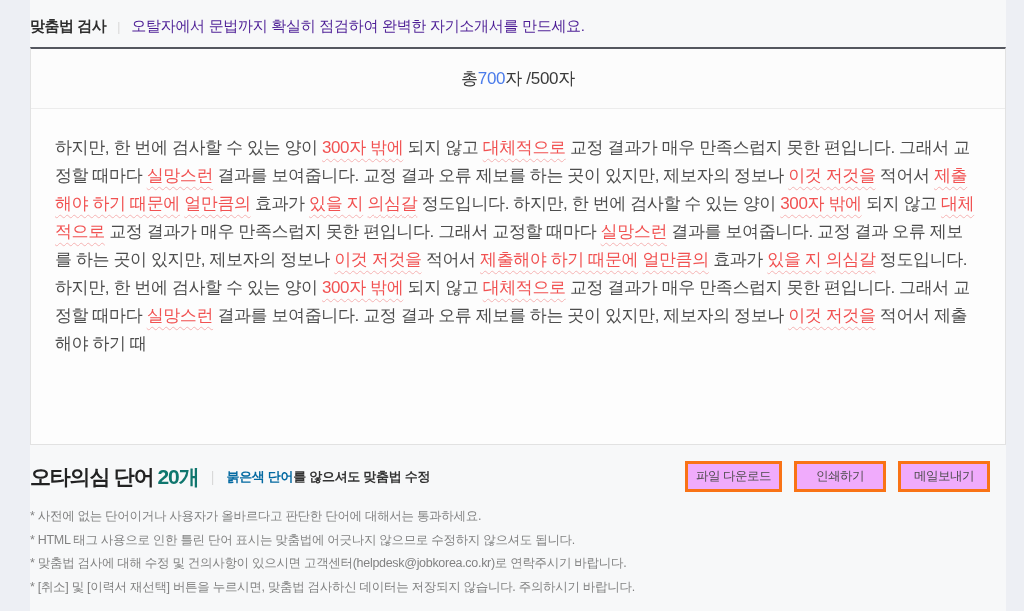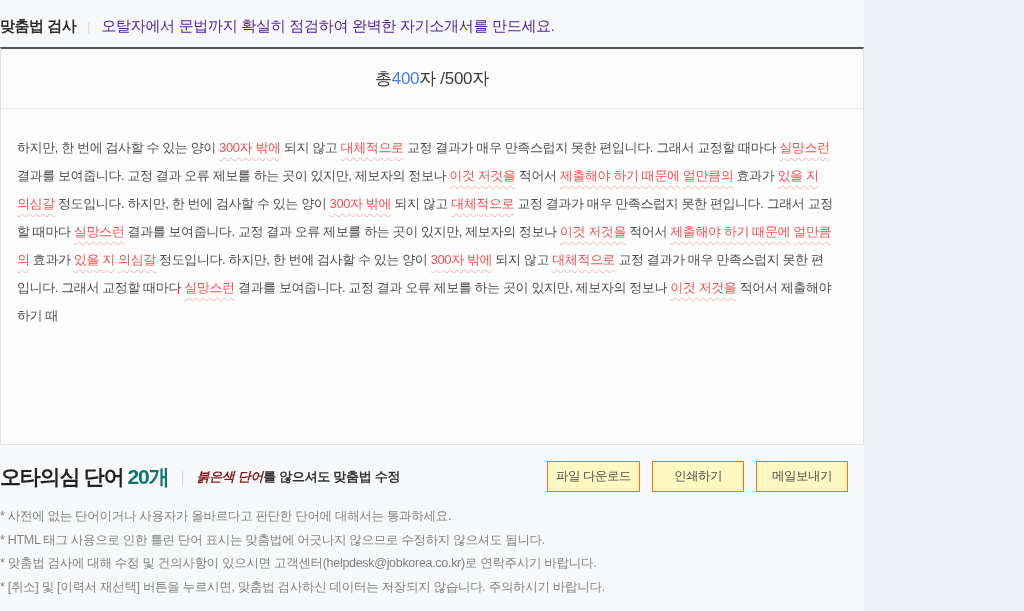--- a/index.html
+++ b/index.html
@@ -3,21 +3,22 @@
 <meta charset="utf-8">
 <style>
   * { margin:0; padding:0; box-sizing:border-box; }
   html,body { width:1024px; height:611px; overflow:hidden; }
   body {
     background:#edeff4;
     font-family:"Liberation Sans","DejaVu Sans",sans-serif;
     color:#333;
   }
   .main-col {
-    width:864px;
+    margin-left:30px;
+    width:976px;
     height:611px;
     background:#f7f8f9;
   }
   
   .page-header {
     height:47px;
     display:flex;
     align-items:center;
     padding-top:6px;
   }
@@ -38,22 +39,22 @@
     justify-content:center;
     border-bottom:1px solid #ececec;
     background:#fcfcfc;
     font-size:17px;
     color:#3a3a3a;
     letter-spacing:-0.3px;
   }
   .counter-row .cur { color:#4a7bea; }
   .editor {
     height:335px;
-    padding:25px 30px 0 16px;
-    font-size:13px;
+    padding:25px 30px 0 24px;
+    font-size:17px;
     line-height:28px;
     color:#4d4d4d;
     letter-spacing:-0.4px;
     word-break:break-all;
   }
   .editor .err {
     color:#f15151;
     text-decoration:underline;
     text-decoration-style:wavy;
     text-decoration-color:#f6b3b3;
@@ -67,27 +68,27 @@
     margin-top:16px;
     display:flex;
     align-items:center;
     justify-content:space-between;
   }
   .result-left { display:flex; align-items:center;text-align:center; }
   .result-title { font-size:21px; font-weight:bold; color:#222; letter-spacing:-1.2px; }
   .result-count { font-size:21px; font-weight:bold; color:#0f766e; letter-spacing:-1px; margin-left:4px; }
   .result-vsep { color:#d9d9d9; margin:0 12px; font-size:14px; }
   .result-hint { font-size:13px; font-weight:bold; color:#333; letter-spacing:-0.3px; }
-  .result-hint .red { color:#7f1d1d;font-style:italic; }
+  .result-hint .red { color:#0369a1; }
   .btn-group { display:flex; gap:12px; padding-right:16px; }
   .btn {
     min-width:92px;
     height:31px;
-    background:#fef9c3;
-    border:1px solid #f97316;
+    background:#f0abfc;
+    border:3px solid #f97316;
     font-size:12.5px;
     color:#4a4a4a;
     letter-spacing:-0.5px;
     padding:0 8px;
     cursor:pointer;
     font-family:inherit;
   }
 
   
   .notes { margin-top:13px; }
@@ -105,21 +106,21 @@
 
   <div class="page-header">
     <span class="page-title">맞춤법 검사</span>
     <span class="header-sep">|</span>
     <span class="page-subtitle">오탈자에서 문법까지 확실히 점검하여 완벽한 자기소개서를 만드세요.</span>
   </div>
 
   <div class="check-box">
     <div class="counter-row">
       <span>총 </span>
-      <span class="cur">400</span>
+      <span class="cur">700</span>
       <span>자 / </span>
       <span>500자</span>
     </div>
     <div class="editor" id="editor"><span>하지만, 한 번에 검사할 수 있는 양이 </span><span class="err">300자 밖에</span><span> 되지 않고 </span><span class="err">대체적으로</span><span> 교정 결과가 매우 만족스럽지 못한 편입니다. 그래서 교정할 때마다 </span><span class="err">실망스런</span><span> 결과를 보여줍니다. 교정 결과 오류 제보를 하는 곳이 있지만, 제보자의 정보나 </span><span class="err">이것 저것을</span><span> 적어서 </span><span class="err">제출해야 하기 때문에</span><span> </span><span class="err">얼만큼의</span><span> 효과가 </span><span class="err">있을 지</span><span> </span><span class="err">의심갈</span><span> 정도입니다. </span><span>하지만, 한 번에 검사할 수 있는 양이 </span><span class="err">300자 밖에</span><span> 되지 않고 </span><span class="err">대체적으로</span><span> 교정 결과가 매우 만족스럽지 못한 편입니다. 그래서 교정할 때마다 </span><span class="err">실망스런</span><span> 결과를 보여줍니다. 교정 결과 오류 제보를 하는 곳이 있지만, 제보자의 정보나 </span><span class="err">이것 저것을</span><span> 적어서 </span><span class="err">제출해야 하기 때문에</span><span> </span><span class="err">얼만큼의</span><span> 효과가 </span><span class="err">있을 지</span><span> </span><span class="err">의심갈</span><span> 정도입니다. </span><span>하지만, 한 번에 검사할 수 있는 양이 </span><span class="err">300자 밖에</span><span> 되지 않고 </span><span class="err">대체적으로</span><span> 교정 결과가 매우 만족스럽지 못한 편입니다. 그래서 교정할 때마다 </span><span class="err">실망스런</span><span> 결과를 보여줍니다. 교정 결과 오류 제보를 하는 곳이 있지만, 제보자의 정보나 </span><span class="err">이것 저것을</span><span> 적어서 제출해야 하기 때</span></div>
   </div>
 
   <div class="result-bar">
     <div class="result-left">
       <span class="result-title">오타의심 단어</span>
       <span class="result-count">20개</span>

